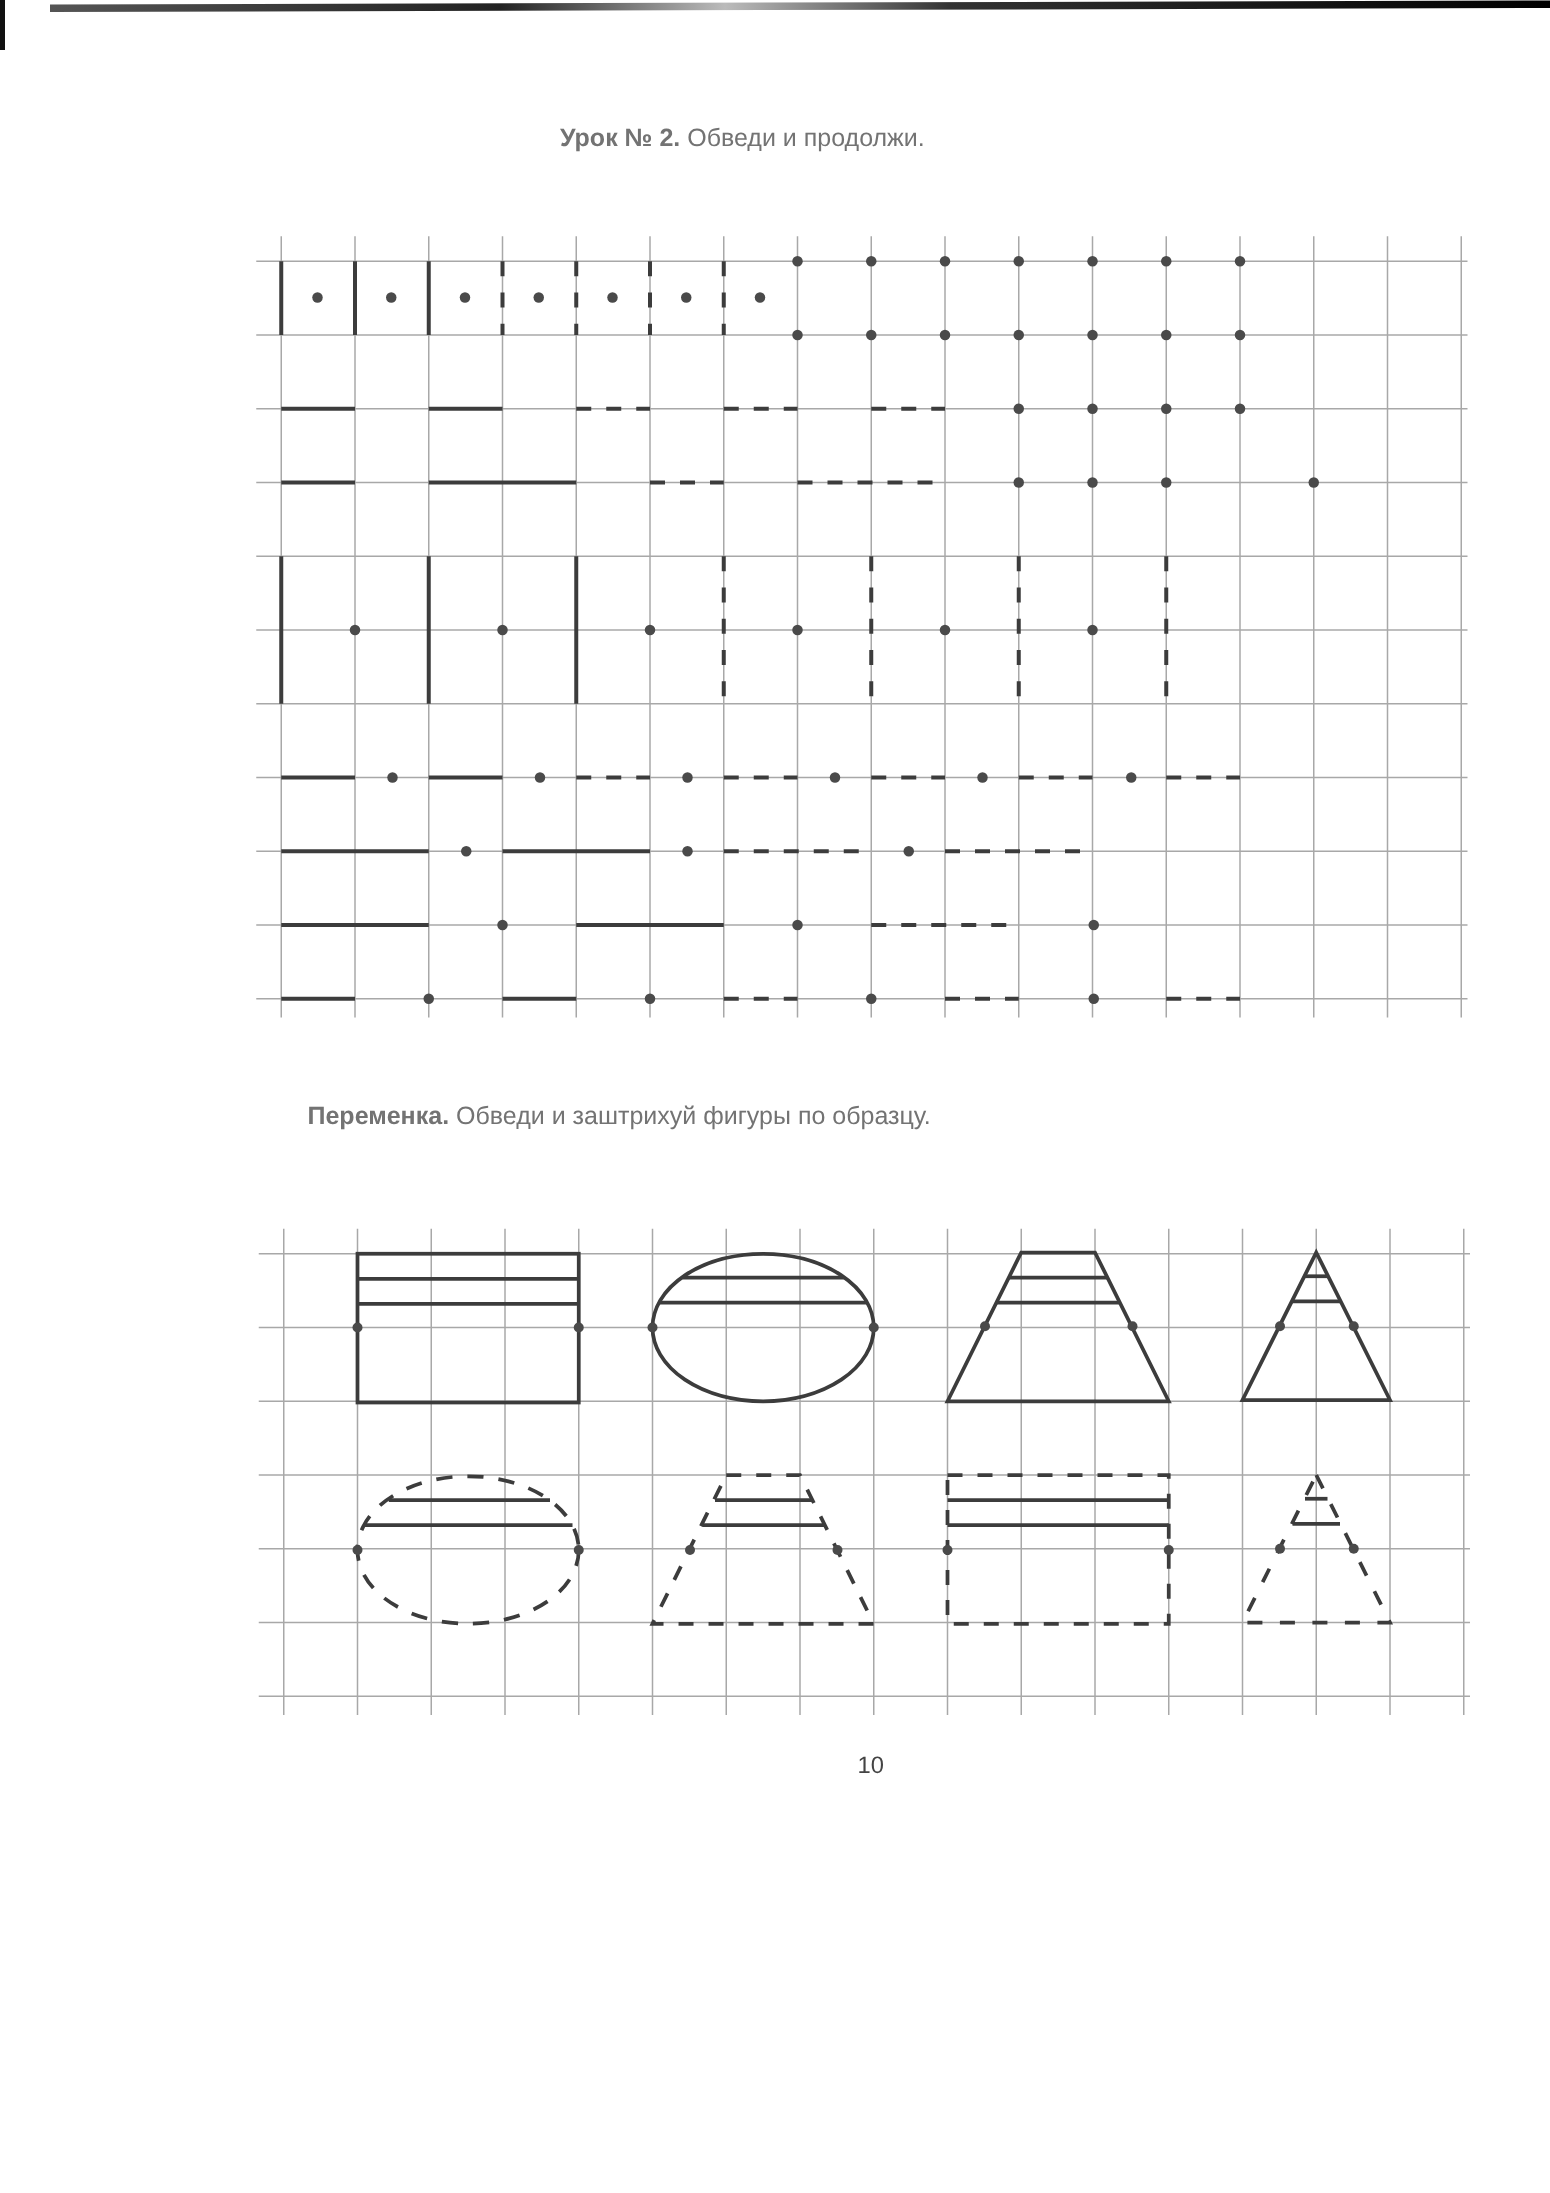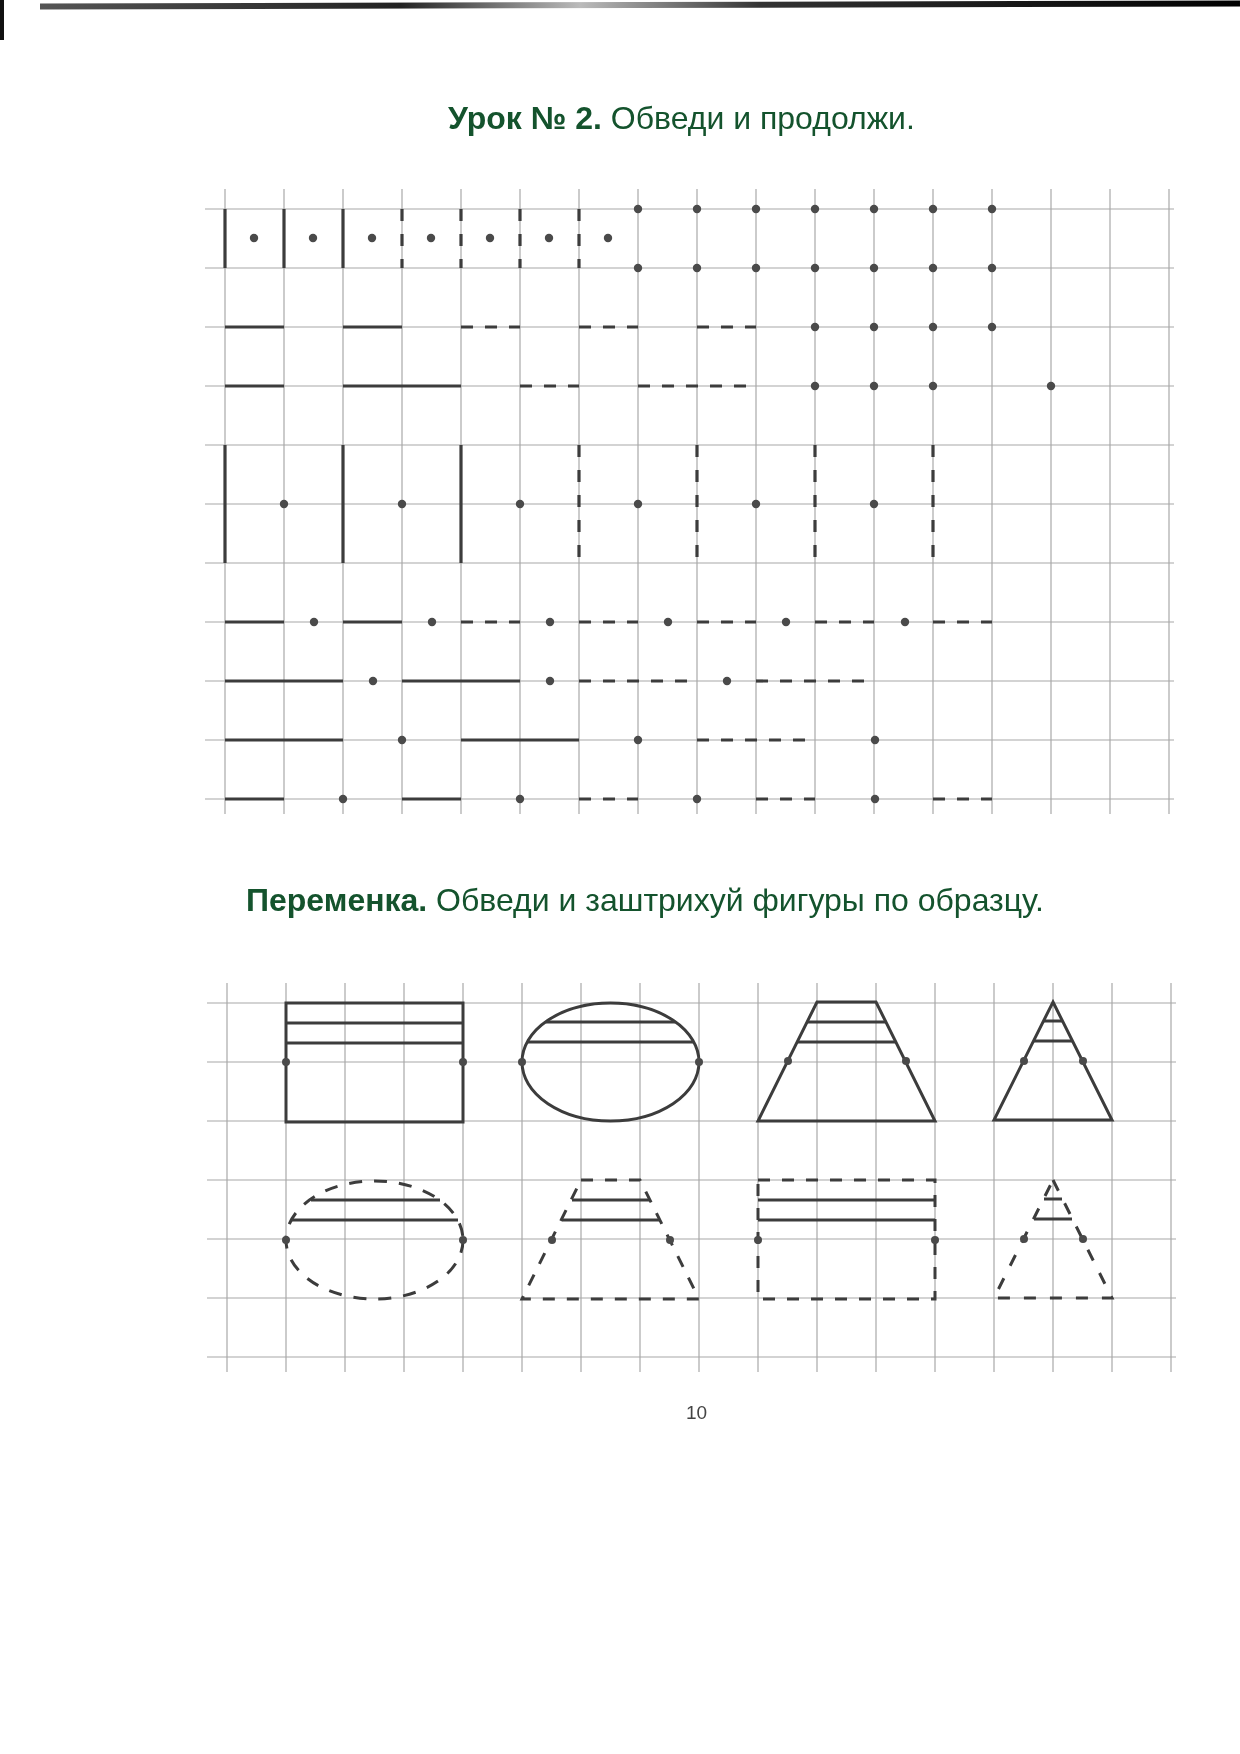--- a/index.html
+++ b/index.html
@@ -2,21 +2,21 @@
 <html><head>
 <meta charset="utf-8">
 <style>
   html, body { margin: 0; padding: 0; background: #ffffff; }
   body { width: 1240px; height: 1754px; position: relative; overflow: hidden;
          font-family: "Liberation Sans", sans-serif; color: #3a3a3a; }
   .top-edge { position: absolute; left: 40px; top: 2px; width: 1200px; height: 6px;
               background: linear-gradient(90deg, #555 0%, #222 30%, #bbb 45%, #333 60%, #000 100%);
               transform: rotate(-0.15deg); }
   .top-edge-left { position:absolute; left:0; top:0; width:4px; height:40px; background:#111; }
-  .heading { position: absolute; white-space: nowrap; font-size: 32px; color: #14532d; }
+  .heading { position: absolute; white-space: nowrap; font-size: 20px; color: #737373; }
   .heading b { font-weight: bold; }
   #lesson-title { left: 448px; top: 100px; }
   #break-title { left: 246px; top: 882px; text-align: center; }
   .page-number { position: absolute; left: 686px; top: 1402px; font-size: 19px; color: #444; }
   svg.sheet { position: absolute; left: 0; top: 0; }
 </style>
 </head>
 <body>
 
 <div class="top-edge-left"></div>

